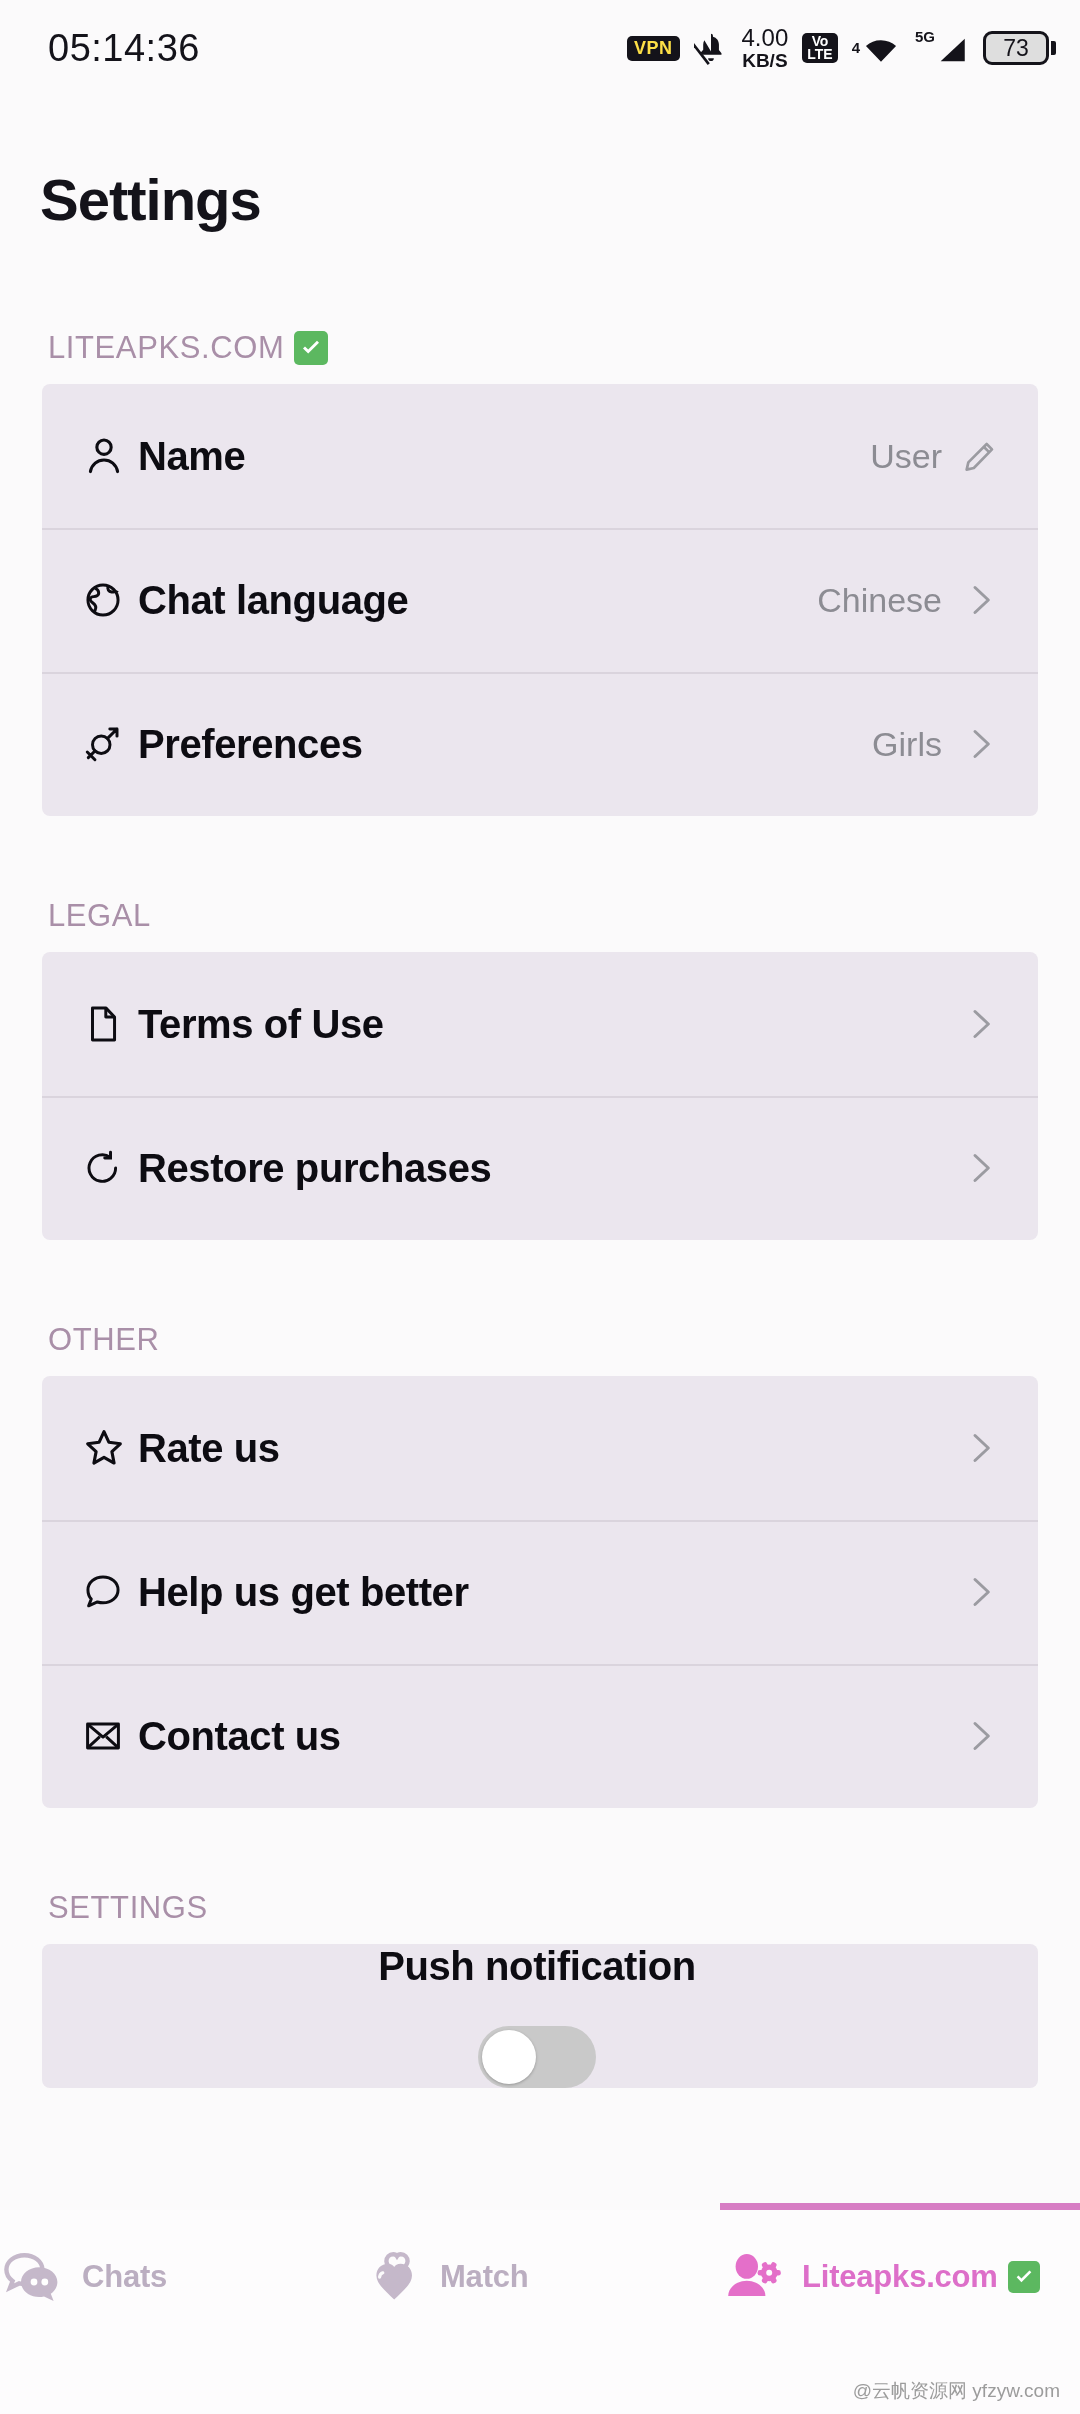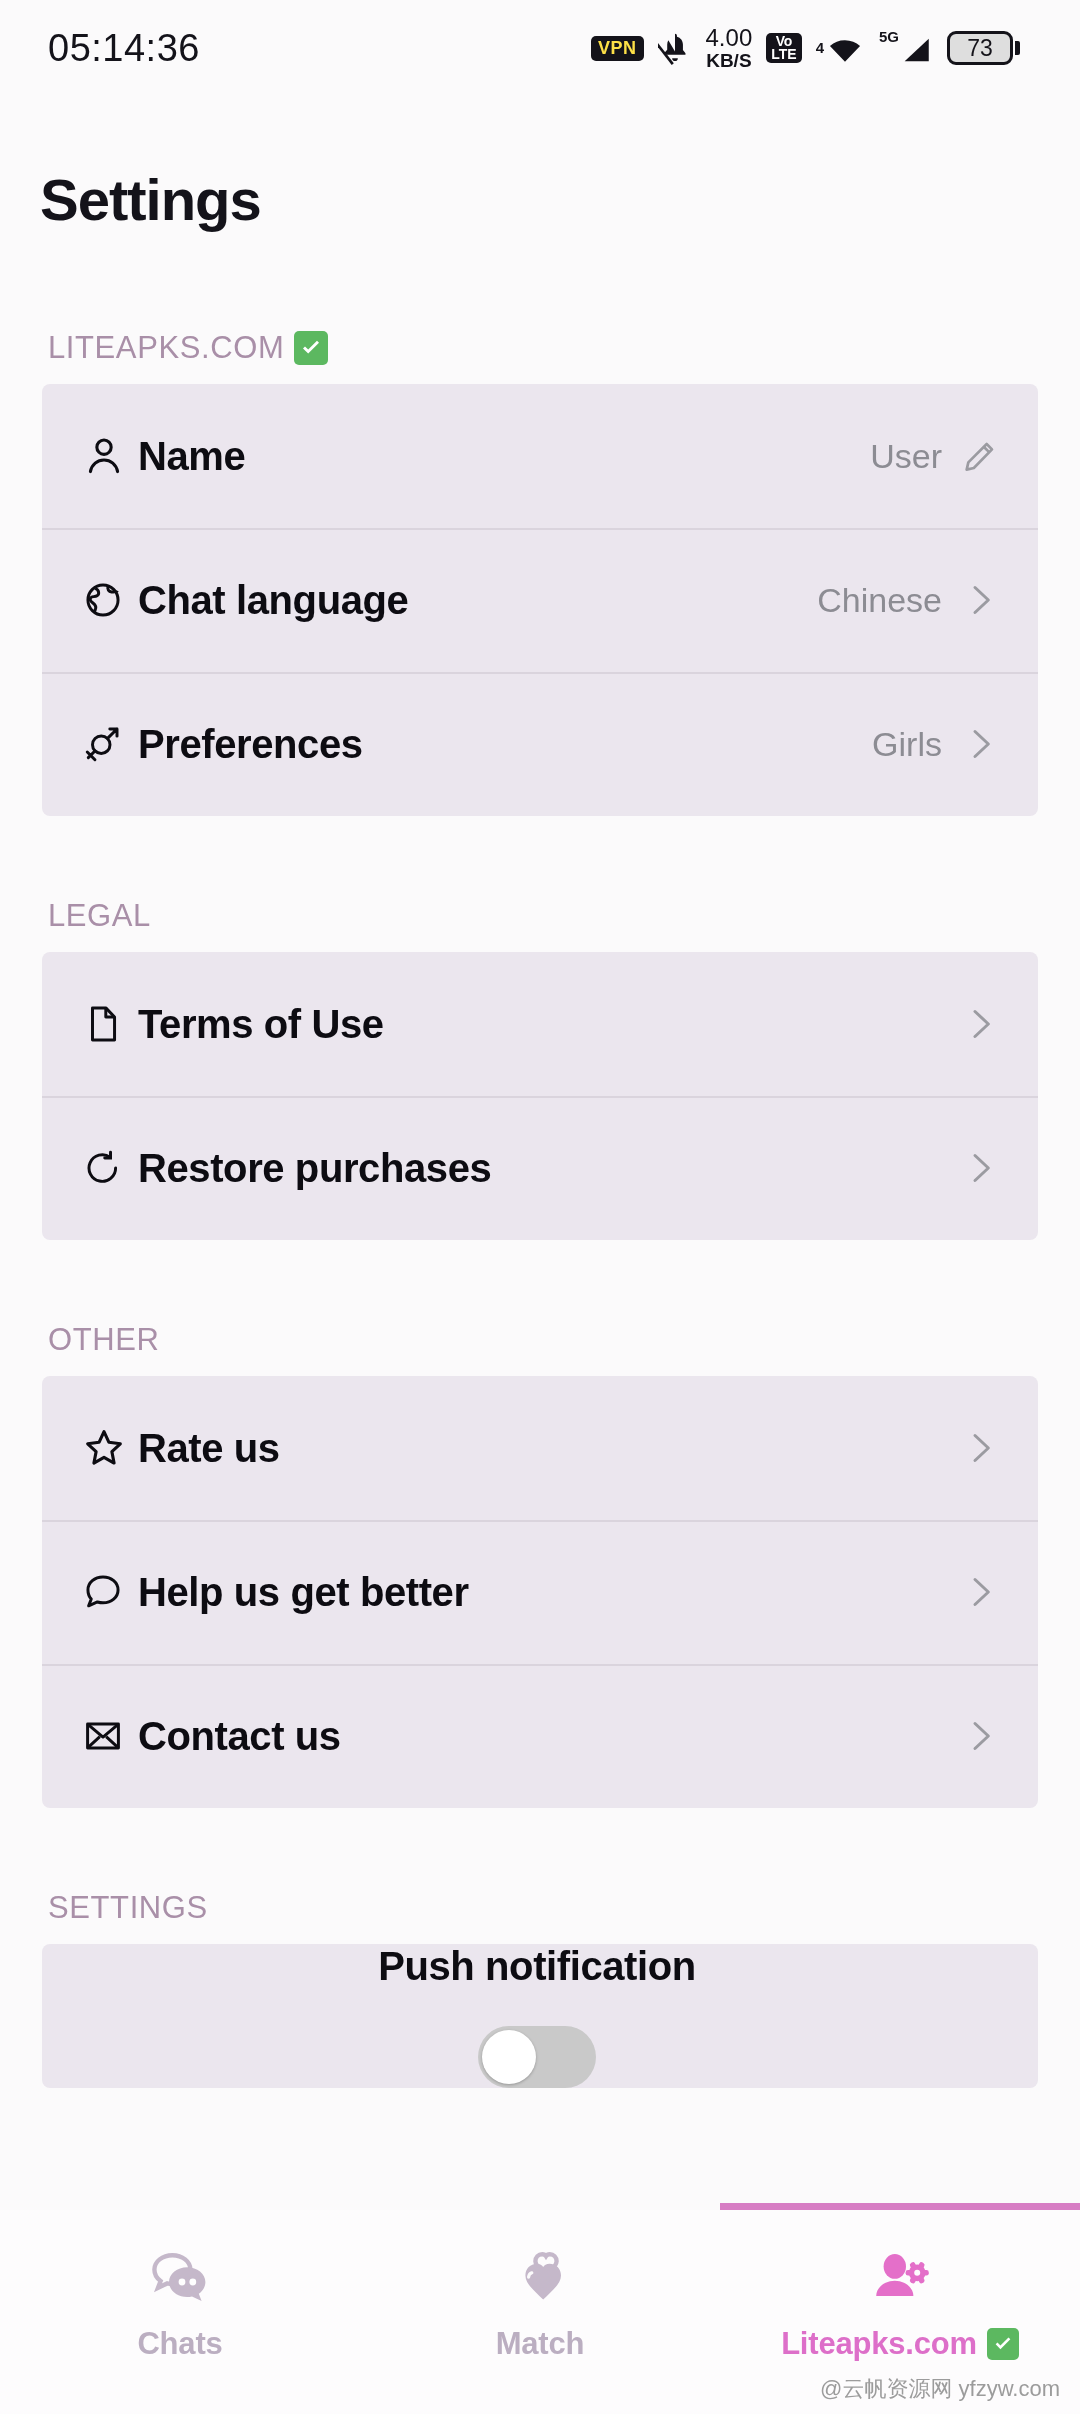--- a/index.html
+++ b/index.html
@@ -8,21 +8,21 @@
     background:#FBFAFB;
     font-family:"Liberation Sans", sans-serif;
     overflow:hidden;
   }
   .screen { position:relative; width:1080px; height:2414px; background:#FBFAFB; }
 
   
   .statusbar {
     position:absolute; top:0; left:0; width:1080px; height:96px;
     display:flex; align-items:center; justify-content:space-between;
-    padding:0 60px 0 48px;
+    padding:0 24px 0 48px;
   }
   .clock { font-size:38px; font-weight:400; color:#14131A; letter-spacing:0.5px; }
   .status-icons { display:flex; align-items:center; gap:14px; }
   .vpn-badge {
     background:#14131A; color:#fde047; font-size:18px; font-weight:700;
     border-radius:5px; padding:3px 7px 4px; letter-spacing:0.5px; line-height:1;
   }
   .volte-badge {
     background:#14131A; color:#fff; border-radius:5px;
     padding:2px 5px; line-height:0.95; text-align:center;
@@ -104,32 +104,32 @@
   
   .tab-indicator {
     position:absolute; left:720px; top:2203px; width:360px; height:7px;
     background:#D77DC4;
   }
   .bottomnav {
     position:absolute; left:0; top:2210px; width:1080px; height:204px;
     background:#FDFCFD; display:flex; align-items:flex-start;
   }
   .tab {
-    flex:1 1 0; display:flex; flex-direction:column; align-items:center;
+    flex:1 1 0; display:flex; align-items:center;
     padding-top:36px; gap:18px;
   }
   .tab-label { font-size:31px; font-weight:700; letter-spacing:-0.2px; }
   .tab.inactive .tab-label { color:#BBAEC1; }
   .tab.active .tab-label { color:#DD6FC9; }
   .tab-label-wrap { display:flex; align-items:center; gap:10px; }
   .tab-icon { height:62px; display:flex; align-items:flex-end; }
 
   .watermark {
     position:absolute; right:20px; bottom:10px;
-    font-size:22px; color:#9C9C9C;
+    font-size:19px; color:#9C9C9C;
   }
 </style>
 </head>
 <body>
 
 <div class="screen">
 
   <div class="statusbar">
     <div class="clock">05:14:36</div>
     <div class="status-icons">

